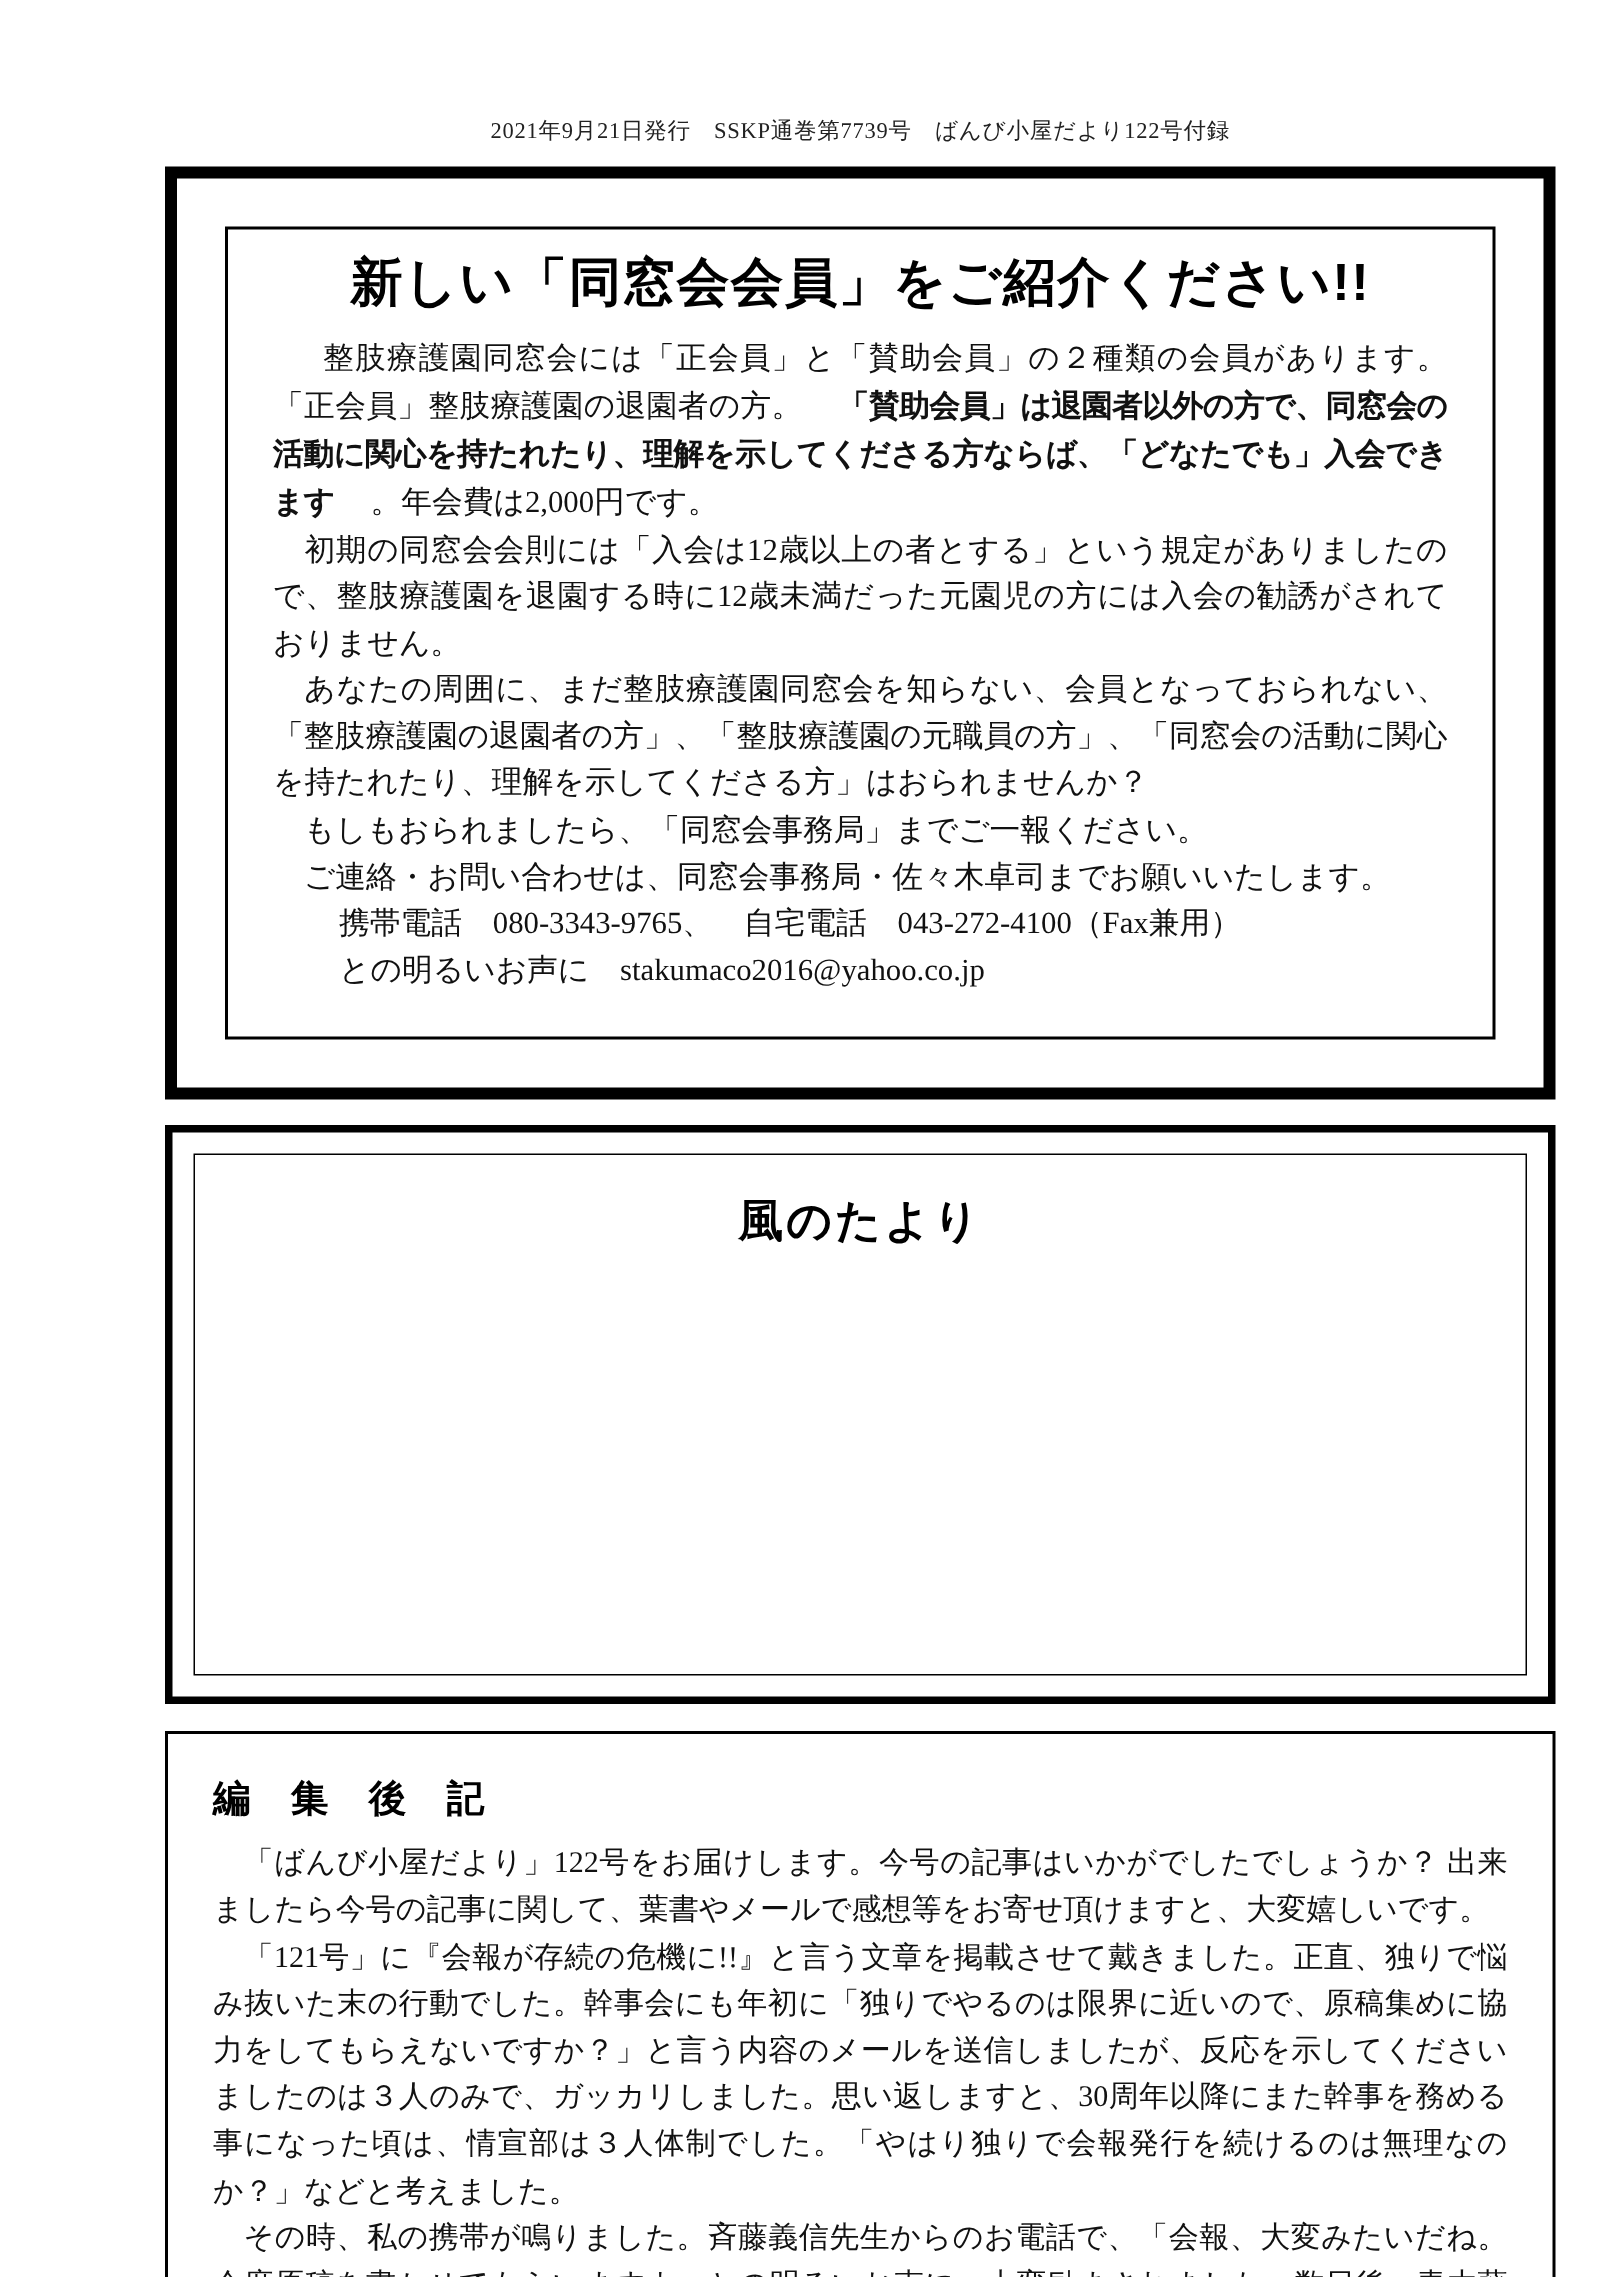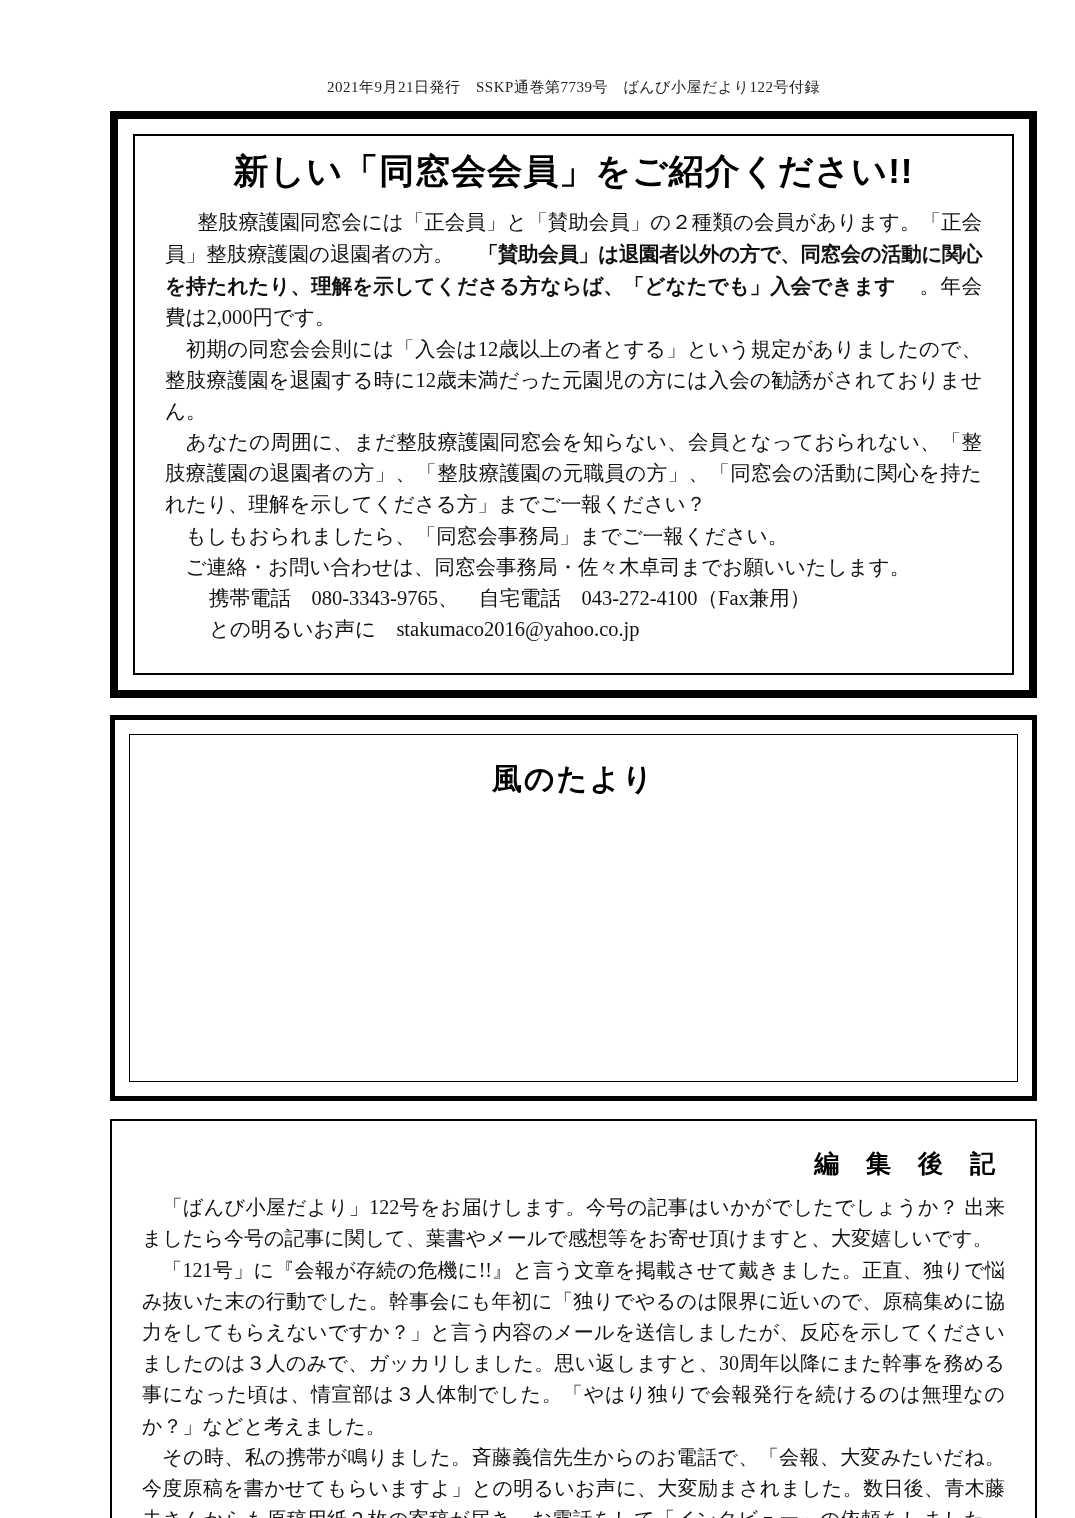--- a/index.html
+++ b/index.html
@@ -26,21 +26,21 @@
     font-size: 15px;
     letter-spacing: 0.5px;
     color: #222;
     margin-bottom: 14px;
     font-family: "Liberation Serif", serif;
   }
 
   
   .box1 {
     border: 8px solid #000;
-    padding: 3px;
+    padding: 20px;
     background: #fff;
   }
   .box1-inner {
     border: 2px solid #000;
     padding: 8px 18px 16px 18px;
   }
   .box1-title {
     font-family: "Liberation Sans", sans-serif;
     font-weight: bold;
     font-size: 35px;
@@ -88,41 +88,41 @@
   .box3 {
     margin-top: 18px;
     border: 2px solid #000;
     padding: 14px 18px 12px 18px;
     background: #fff;
   }
   .box3-title {
     font-family: "Liberation Sans", sans-serif;
     font-weight: bold;
     font-size: 25px;
-    text-align: right;
+    text-align: left;
     letter-spacing: 10px;
     margin-bottom: 12px;
     color: #000;
   }
   .box3 .body-text { font-size: 20px; line-height: 1.56; }
 </style>
 </head>
 <body>
 
 <div class="page">
 
   <div class="masthead">2021年9月21日発行　SSKP通巻第7739号　ばんび小屋だより122号付録</div>
 
   <div class="box1">
     <div class="box1-inner">
       <div class="box1-title">新しい「同窓会会員」をご紹介ください!!</div>
       <div class="body-text">
         <p><span>　整肢療護園同窓会には「正会員」と「賛助会員」の２種類の会員があります。「正会員」整肢療護園の退園者の方。</span><span class="gothic-bold">「賛助会員」は退園者以外の方で、同窓会の活動に関心を持たれたり、理解を示してくださる方ならば、「どなたでも」入会できます</span><span>。年会費は2,000円です。</span></p>
         <p>　初期の同窓会会則には「入会は12歳以上の者とする」という規定がありましたので、整肢療護園を退園する時に12歳未満だった元園児の方には入会の勧誘がされておりません。</p>
-        <p>　あなたの周囲に、まだ整肢療護園同窓会を知らない、会員となっておられない、「整肢療護園の退園者の方」、「整肢療護園の元職員の方」、「同窓会の活動に関心を持たれたり、理解を示してくださる方」までご一報ください？</p>
+        <p>　あなたの周囲に、まだ整肢療護園同窓会を知らない、会員となっておられない、「整肢療護園の退園者の方」、「整肢療護園の元職員の方」、「同窓会の活動に関心を持たれたり、理解を示してくださる方」はおられませんか？</p>
         <p>　もしもおられましたら、「同窓会事務局」までご一報ください。</p>
         <p>　ご連絡・お問い合わせは、同窓会事務局・佐々木卓司までお願いいたします。</p>
         <p class="contact-line">携帯電話　080-3343-9765、　自宅電話　043-272-4100（Fax兼用）</p>
         <p class="contact-line">との明るいお声に　stakumaco2016@yahoo.co.jp</p>
       </div>
     </div>
   </div>
 
   <div class="box2">
     <div class="box2-inner">

